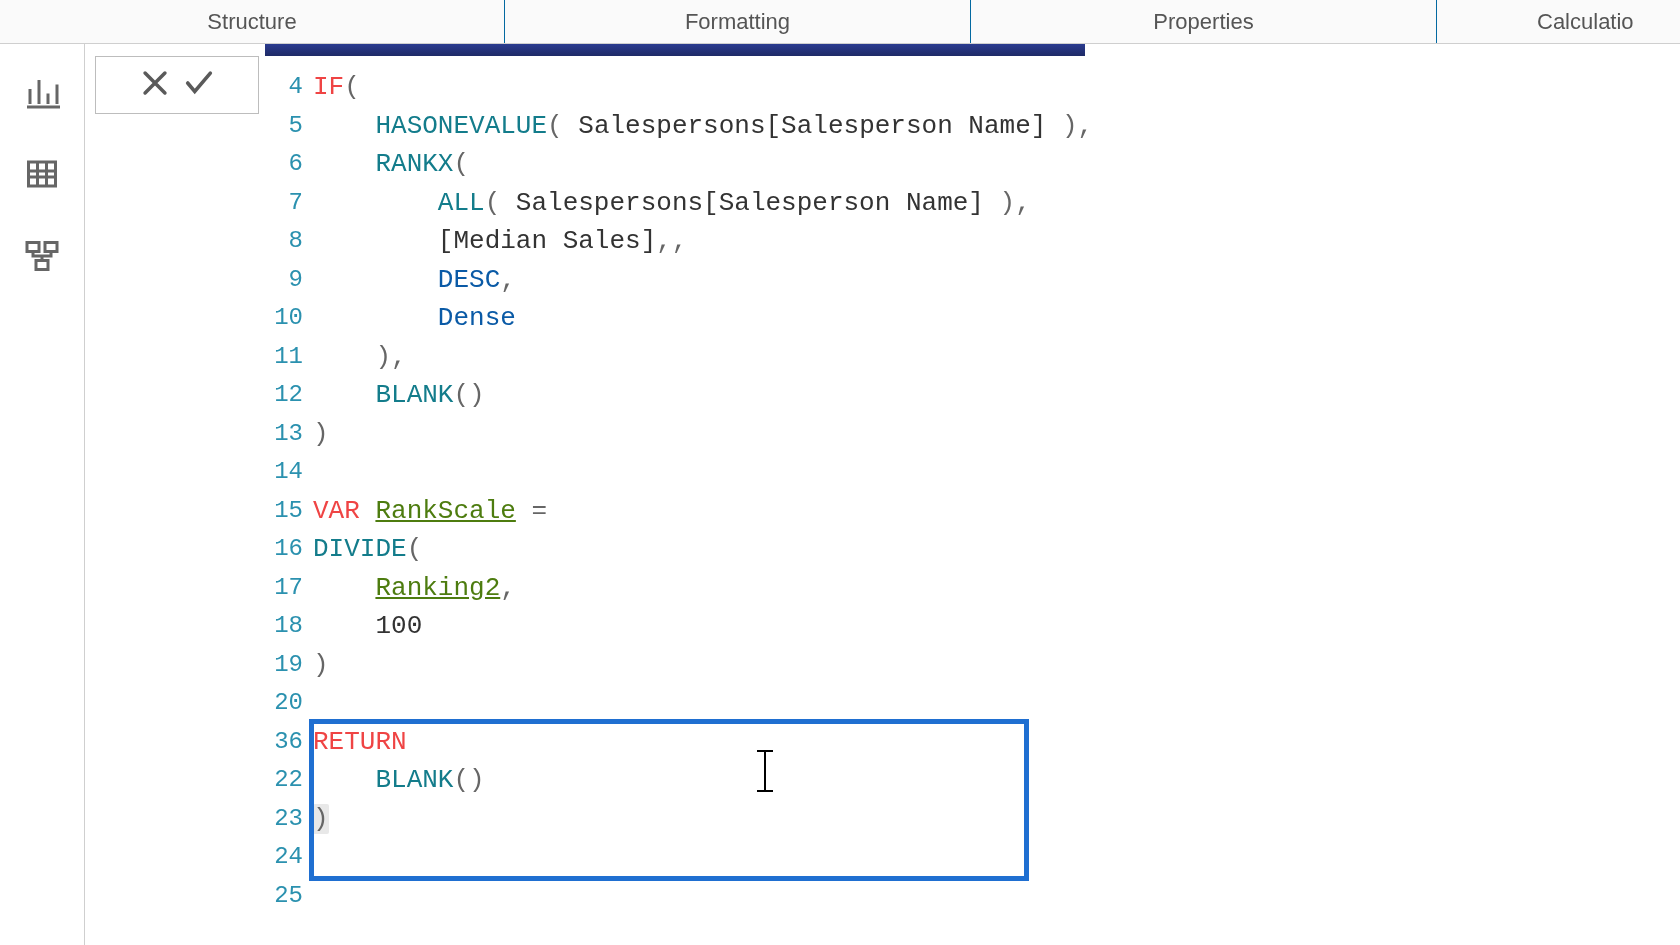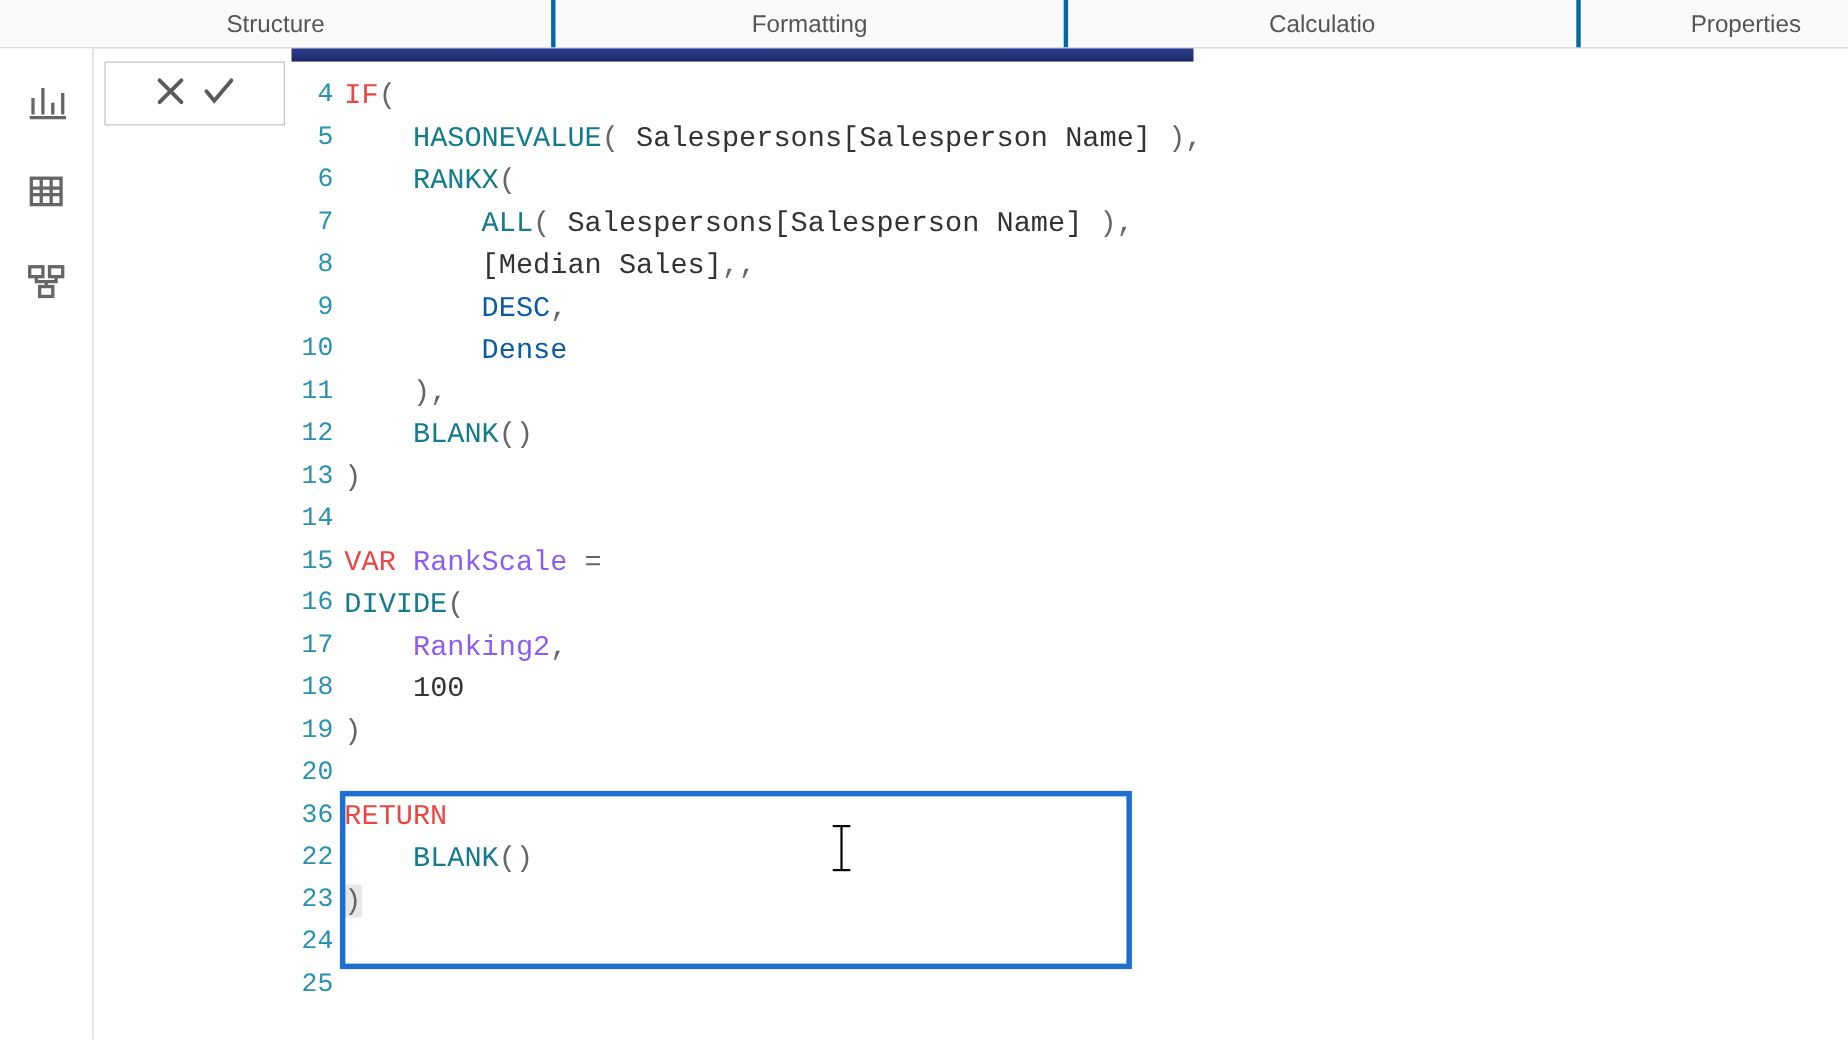--- a/index.html
+++ b/index.html
@@ -20,21 +20,21 @@
       align-items: stretch;
       background: #fafafa;
     }
     .ribbon-tab {
       flex: 0 0 auto;
       display: flex;
       align-items: center;
       justify-content: center;
       font-size: 22px;
       color: #555;
-      border-right: 4px solid #0369a1;
+      border-right: 1px solid #0369a1;
     }
     .ribbon-tab:nth-child(1){ width: 505px; }
     .ribbon-tab:nth-child(2){ width: 466px; }
     .ribbon-tab:nth-child(3){ width: 466px; }
     .ribbon-tab:nth-child(4){ width: 243px; border-right:none; padding-left:100px; justify-content:flex-start;}
 
     
     .ribbon-strip{
       position:absolute; top:44px; left:265px; height:12px; width:820px;
       background: linear-gradient(#2a3b8f,#1e2a66);
@@ -85,21 +85,21 @@
       font-size:26px;
     }
     .code .cl{
       height:38.5px; line-height:38.5px; white-space:pre;
       padding-left:4px;
     }
     .tk-k{ color:#ef4444; }         
     .tk-fn{ color:#137C8B; }        
     .tk-id{ color:#333; }           
     .tk-sym{ color:#666; }          
-    .tk-var{ color:#8b5cf6; }       
+    .tk-var{ color:#4d7c0f;text-decoration:underline; }       
     .tk-num{ color:#333; }
     .tk-enum{ color:#0a5aa6; }
 
     
     .hilite{
       position:absolute;
       border:5px solid #1f6fd1;
       pointer-events:none;
     }
     
@@ -116,22 +116,22 @@
     
     .br-match{ background:#e8e8e8; border-radius:2px; }
 
   </style>
 </head>
 <body>
 
 <div class="ribbon">
   <div class="ribbon-tab">Structure</div>
   <div class="ribbon-tab">Formatting</div>
+  <div class="ribbon-tab">Properties</div>
   <div class="ribbon-tab">Calculatio</div>
-  <div class="ribbon-tab">Properties</div>
 </div>
 <div class="ribbon-strip"></div>
 
 <div class="view-strip">
   <span class="vicon">
     <svg viewBox="0 0 24 24" fill="none" stroke="currentColor" stroke-width="2">
       <path d="M4 20V10M10 20V4M16 20V13M22 20V7"></path>
       <path d="M2 22h22"></path>
     </svg>
   </span>

